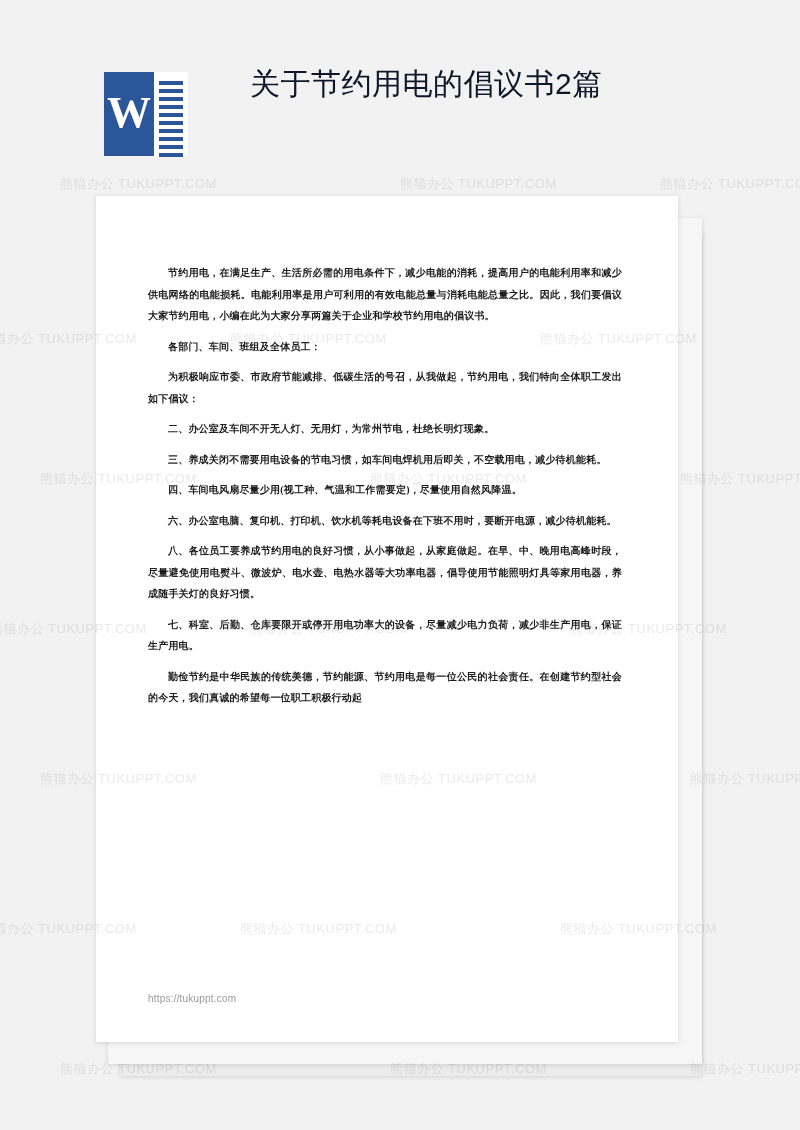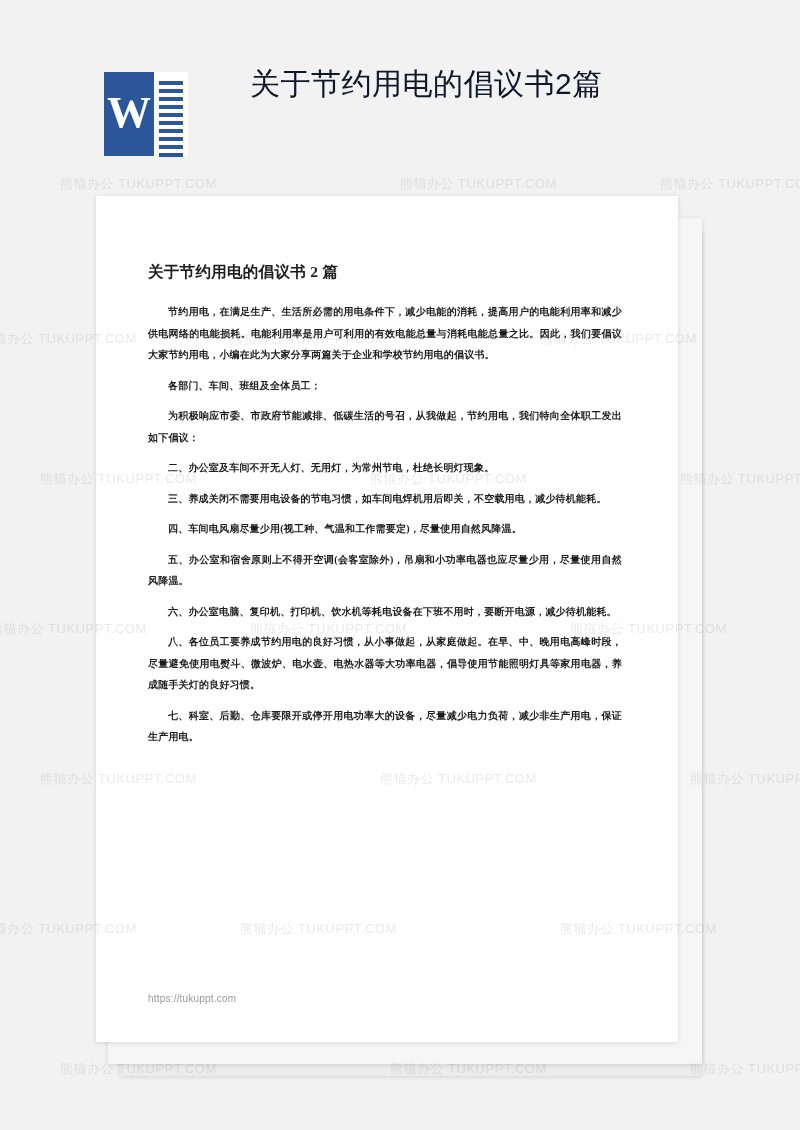--- a/index.html
+++ b/index.html
@@ -166,32 +166,31 @@
 </style>
 </head>
 <body>
 
 <div id="page-stack">
   <div class="sheet" id="sheet-back-2"></div>
   <div class="sheet" id="sheet-back-1"></div>
 
   <div class="sheet" id="sheet-main">
     <div id="doc-content">
-      <div id="doc-heading">关于节约用电的倡议书 2 篇</div>
 
       <p class="para">节约用电，在满足生产、生活所必需的用电条件下，减少电能的消耗，提高用户的电能利用率和减少供电网络的电能损耗。电能利用率是用户可利用的有效电能总量与消耗电能总量之比。因此，我们要倡议大家节约用电，小编在此为大家分享两篇关于企业和学校节约用电的倡议书。</p>
       <p class="para">各部门、车间、班组及全体员工：</p>
       <p class="para">为积极响应市委、市政府节能减排、低碳生活的号召，从我做起，节约用电，我们特向全体职工发出如下倡议：</p>
       <p class="para">二、办公室及车间不开无人灯、无用灯，为常州节电，杜绝长明灯现象。</p>
       <p class="para">三、养成关闭不需要用电设备的节电习惯，如车间电焊机用后即关，不空载用电，减少待机能耗。</p>
       <p class="para">四、车间电风扇尽量少用(视工种、气温和工作需要定)，尽量使用自然风降温。</p>
-      <p class="para">五、办公室和宿舍原则上不得开空调(会客室除外)，吊扇和小功率电器也应尽量少用，尽量使用自然风降温。</p>
       <p class="para">六、办公室电脑、复印机、打印机、饮水机等耗电设备在下班不用时，要断开电源，减少待机能耗。</p>
       <p class="para">八、各位员工要养成节约用电的良好习惯，从小事做起，从家庭做起。在早、中、晚用电高峰时段，尽量避免使用电熨斗、微波炉、电水壶、电热水器等大功率电器，倡导使用节能照明灯具等家用电器，养成随手关灯的良好习惯。</p>
       <p class="para">七、科室、后勤、仓库要限开或停开用电功率大的设备，尽量减少电力负荷，减少非生产用电，保证生产用电。</p>
+      <p class="para">勤俭节约是中华民族的传统美德，节约能源、节约用电是每一位公民的社会责任。在创建节约型社会的今天，我们真诚的希望每一位职工积极行动起</p>
 
       <div id="doc-url">https://tukuppt.com</div>
     </div>
   </div>
 </div>
 
 <div id="doc-header">
   <div id="word-icon">
     <div class="wi-left">
       <span>W</span>

